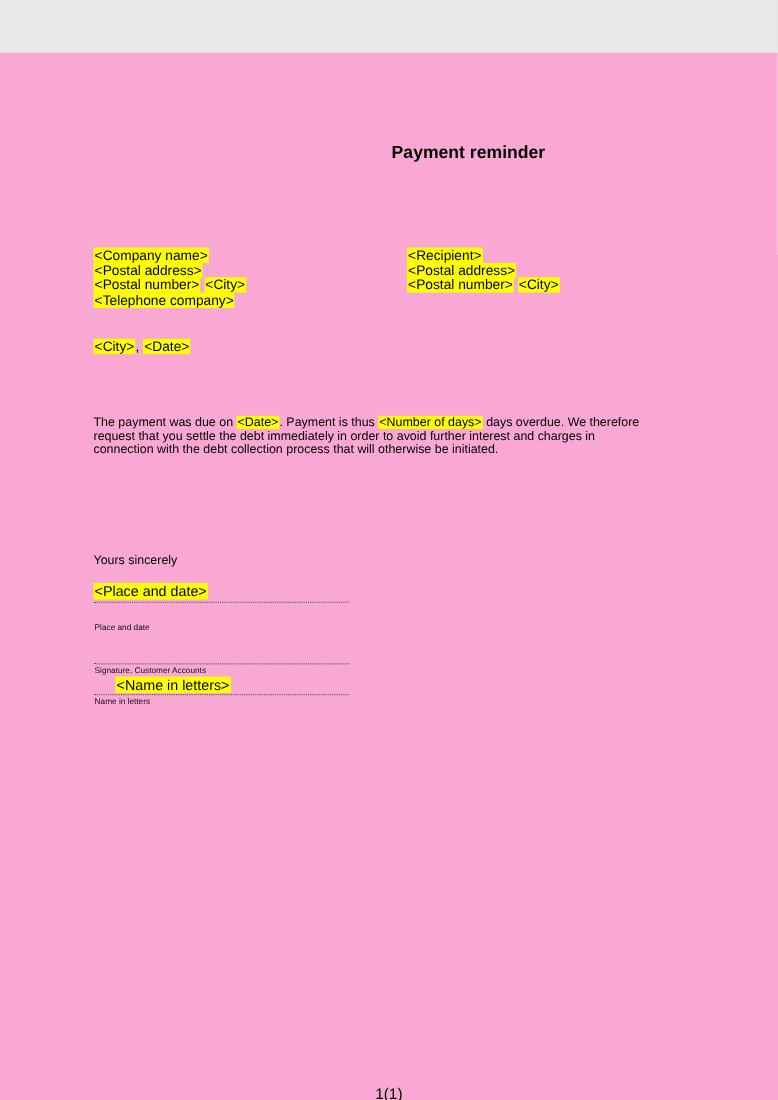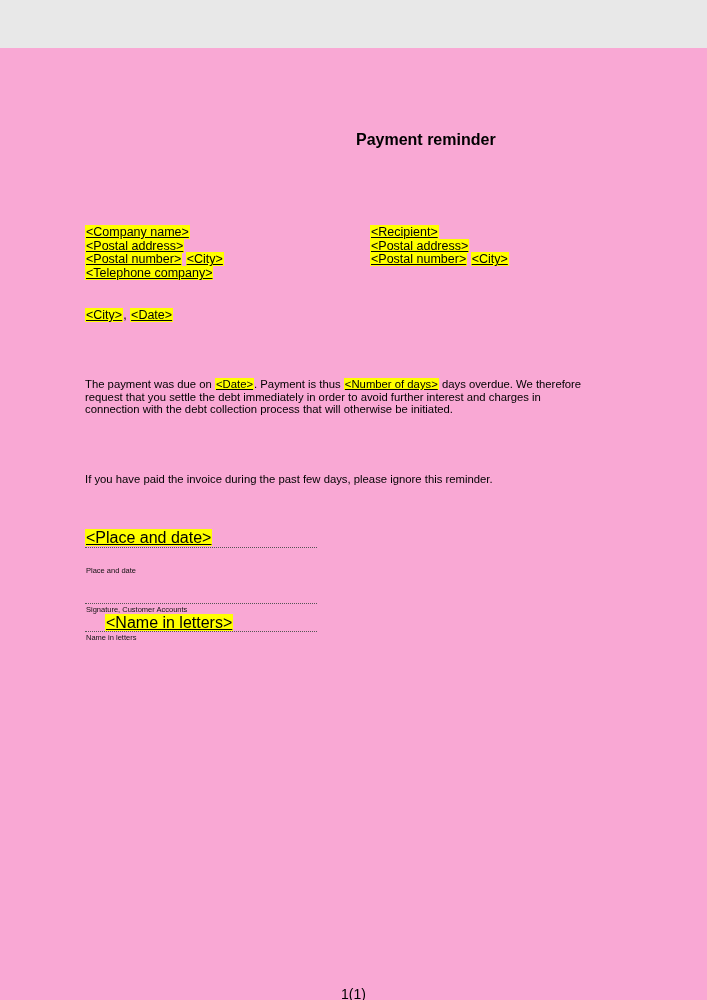--- a/index.html
+++ b/index.html
@@ -48,25 +48,24 @@
     line-height: 12.7px;
   }
   .p1 { top: 288px; }
   .p2 { top: 330px; }
   .p3 { top: 386px; }
   .p4 { top: 425px; }
   .closing { top: 456px; }
   .hl {
     background: var(--hl, #ffff00);
     padding: 0 1px;
-    text-decoration: underline;
   }
   .sig-placeholder {
     left: 85px;
-    font-size: 16px;
+    font-size: 13px;
     line-height: 14px;
     white-space: nowrap;
   }
   .ph-place { top: 483px; }
   .ph-name  { top: 568px; padding-left: 20px; }
   .dotted-rule {
     left: 85px;
     width: 232px;
     height: 0;
     border-top: 1px dotted #555555;
@@ -112,22 +111,22 @@
       <div><span class="hl">&lt;Postal address&gt;</span></div>
       <div><span class="hl">&lt;Postal number&gt;</span><span> </span><span class="hl">&lt;City&gt;</span></div>
     </div>
 
   <div class="abs city-date"><span class="hl">&lt;City&gt;</span><span>, </span><span class="hl">&lt;Date&gt;</span></div>
 
 
   <div class="abs para p2"><span>The payment was due on </span><span class="hl">&lt;Date&gt;</span><span>. Payment is thus </span><span class="hl">&lt;Number of days&gt;</span><span> days overdue. We therefore</span><br><span>request that you settle the debt immediately in order to avoid further interest and charges in</span><br><span>connection with the debt collection process that will otherwise be initiated.</span></div>
 
 
-  <div class="abs para p4"><span>If you have paid the invoice during the past few days, please ignore this reminder.</span></div>
 
+  <div class="abs para closing">Yours sincerely</div>
 
   <div class="abs sig-placeholder ph-place"><span class="hl">&lt;Place and date&gt;</span></div>
   <div class="abs dotted-rule rule-1"></div>
   <div class="abs sig-caption cap-1">Place and date</div>
 
   <div class="abs dotted-rule rule-2"></div>
   <div class="abs sig-caption cap-2">Signature, Customer Accounts</div>
 
   <div class="abs sig-placeholder ph-name"><span class="hl">&lt;Name in letters&gt;</span></div>
   <div class="abs dotted-rule rule-3"></div>

